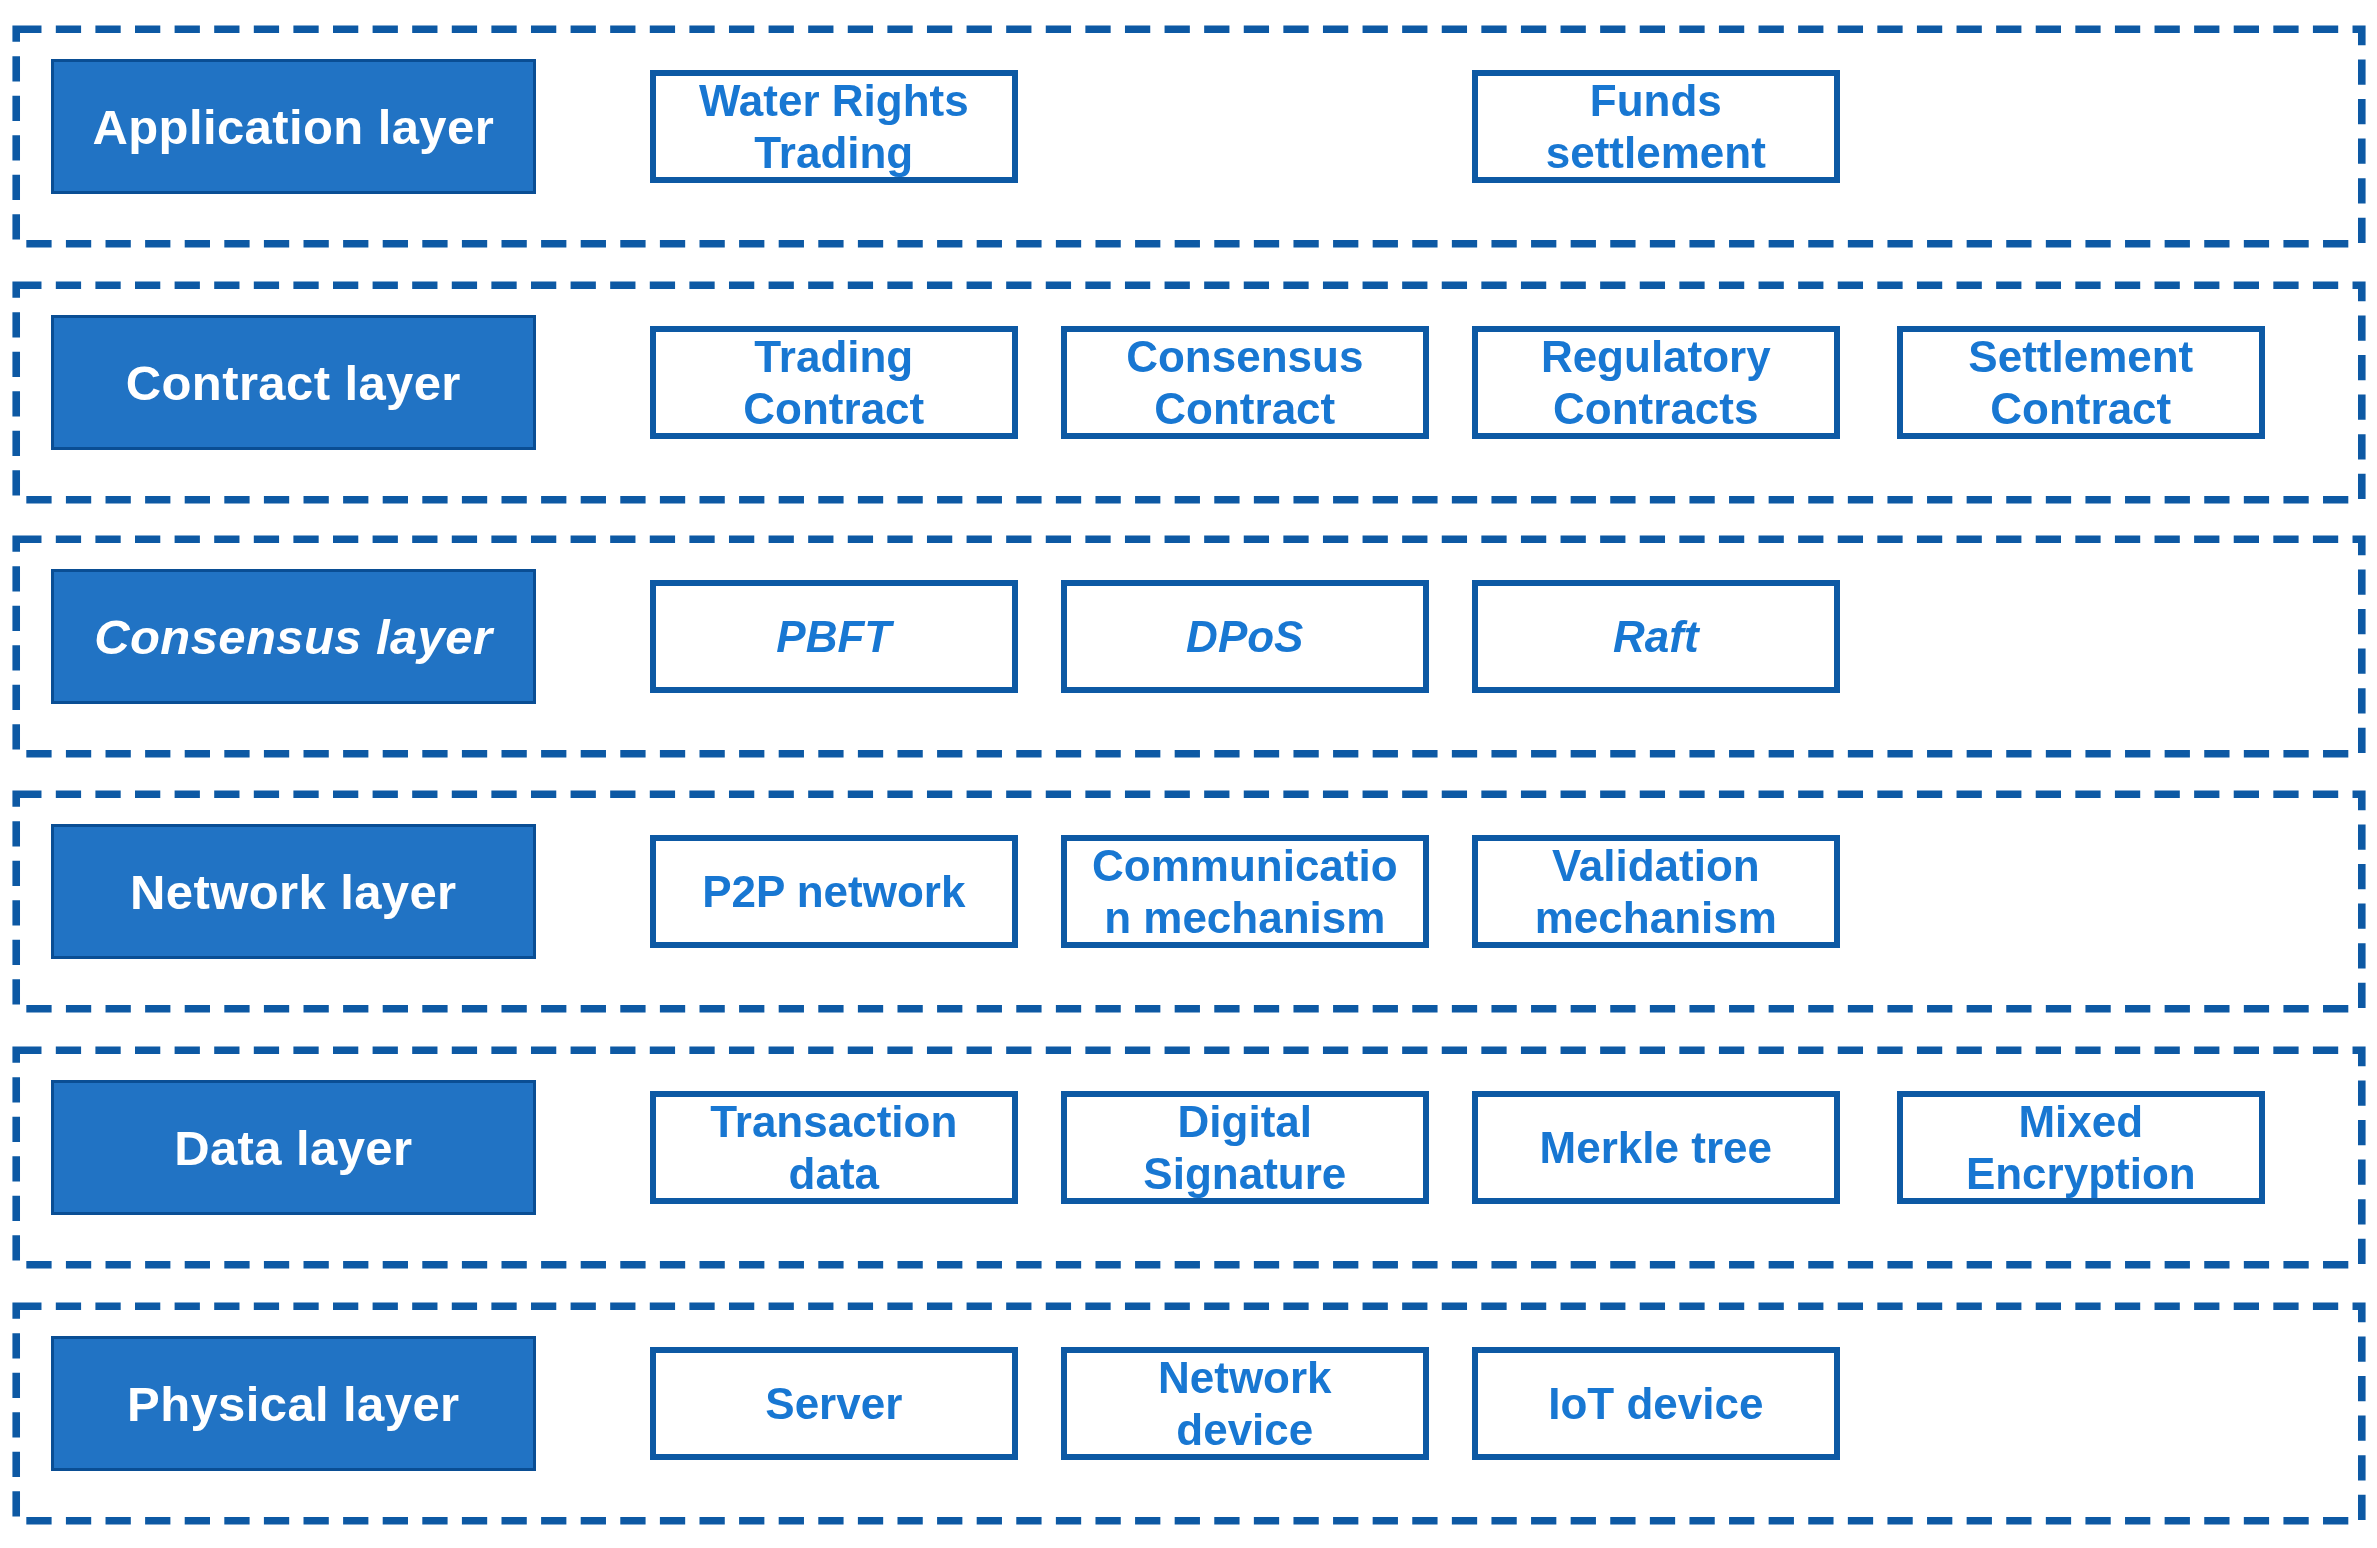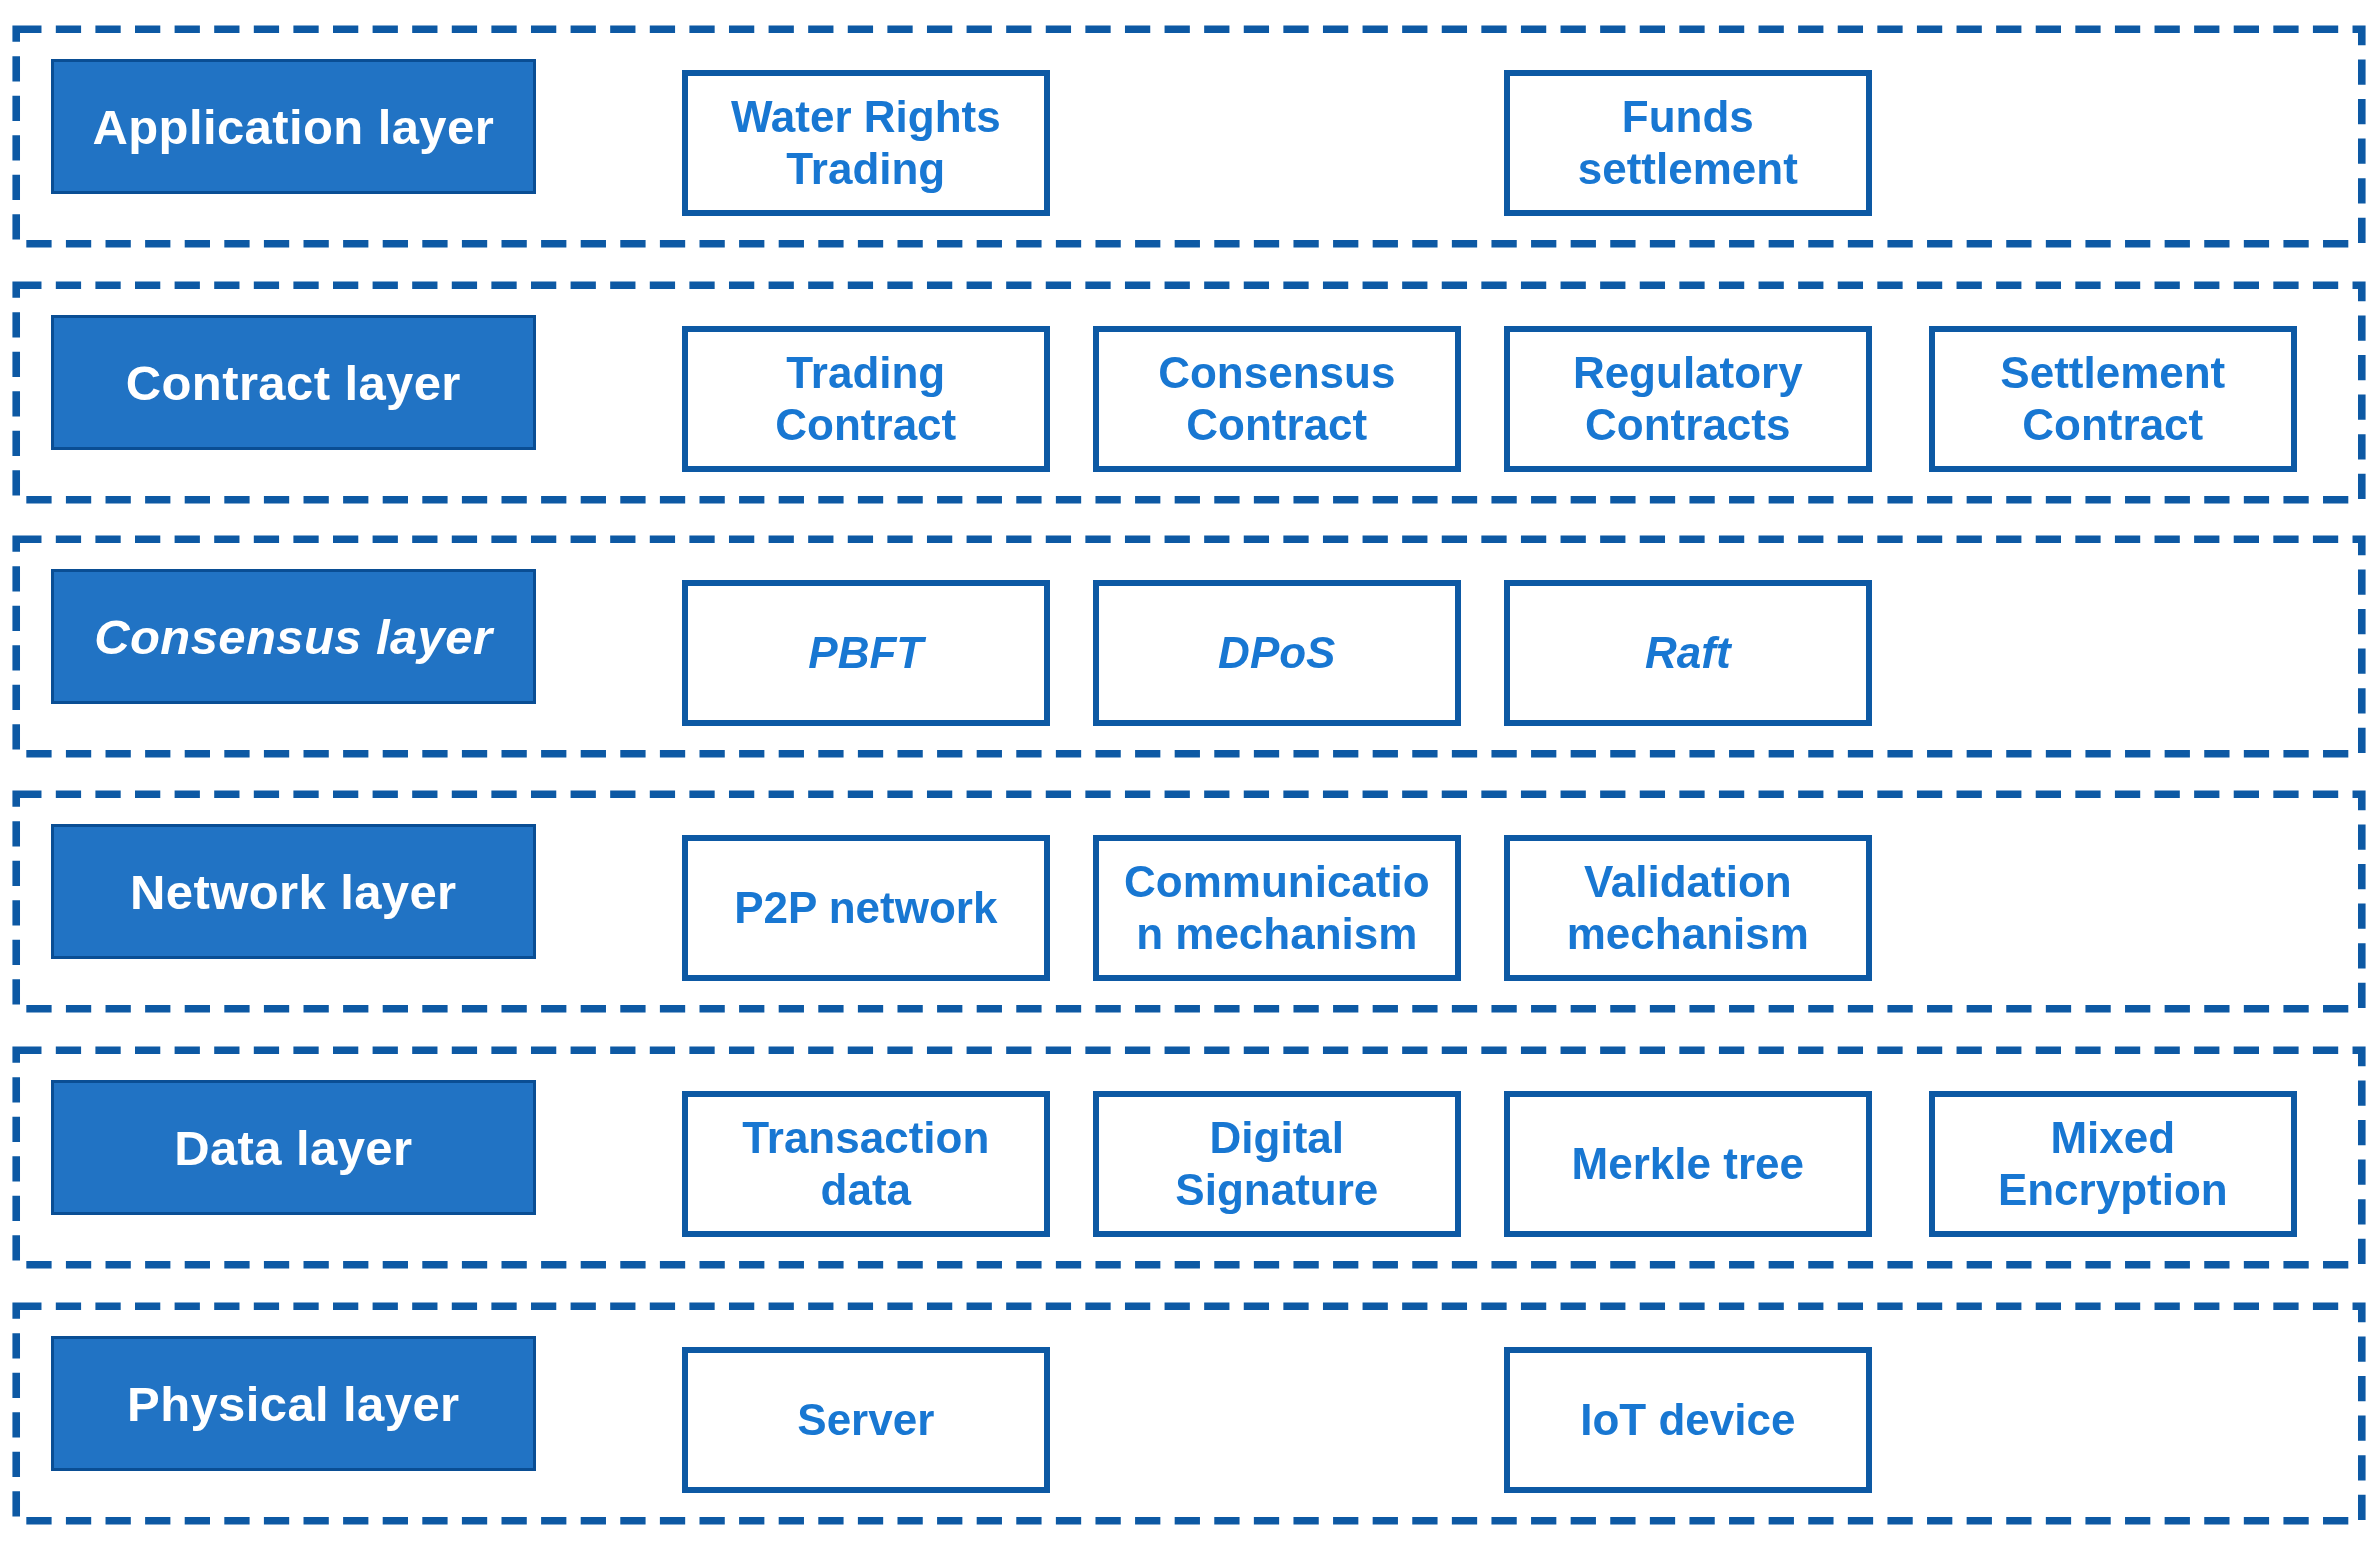--- a/index.html
+++ b/index.html
@@ -22,28 +22,28 @@
     background:var(--fill-blue);
     border:3.4px solid #0a4e94;
     box-sizing:border-box;
     display:flex;align-items:center;justify-content:center;
     color:var(--label-text);
     font-size:49px;font-weight:700;letter-spacing:0.4px;
     text-align:center;
   }
 
   .item-box{
-    position:absolute;top:45px;width:368px;height:146px;
+    position:absolute;top:45px;width:368px;height:113px;
     background:#ffffff;
     border:6.7px solid var(--deep-blue);
     box-sizing:border-box;
     display:flex;align-items:center;justify-content:center;
     color:var(--item-text-blue);
     font-size:44px;font-weight:700;line-height:1.18;
-    text-align:center;white-space:pre-line;margin-left:32px;
+    text-align:center;white-space:pre-line;
   }
   .col-1{left:638px;}
   .col-2{left:1049px;}
   .col-3{left:1460px;}
   .col-4{left:1885px;}
 
   .row-1{top:25px;}
   .row-2{top:281px;}
   .row-3{top:535px;font-style:italic;}
   .row-4{top:790px;}
@@ -116,17 +116,19 @@
     <div class="item-box col-4">Mixed
 Encryption</div>
   </div>
 
   <div class="layer-row row-6">
     <svg class="dash-svg" viewBox="0 0 2794 265" preserveAspectRatio="none">
         <rect x="5" y="5" width="2784" height="255"></rect>
       </svg>
     <div class="layer-label">Physical layer</div>
     <div class="item-box col-1">Server</div>
+    <div class="item-box col-2">Network
+device</div>
     <div class="item-box col-3">IoT device</div>
   </div>
 
 </div>
 
 
 </body></html>

